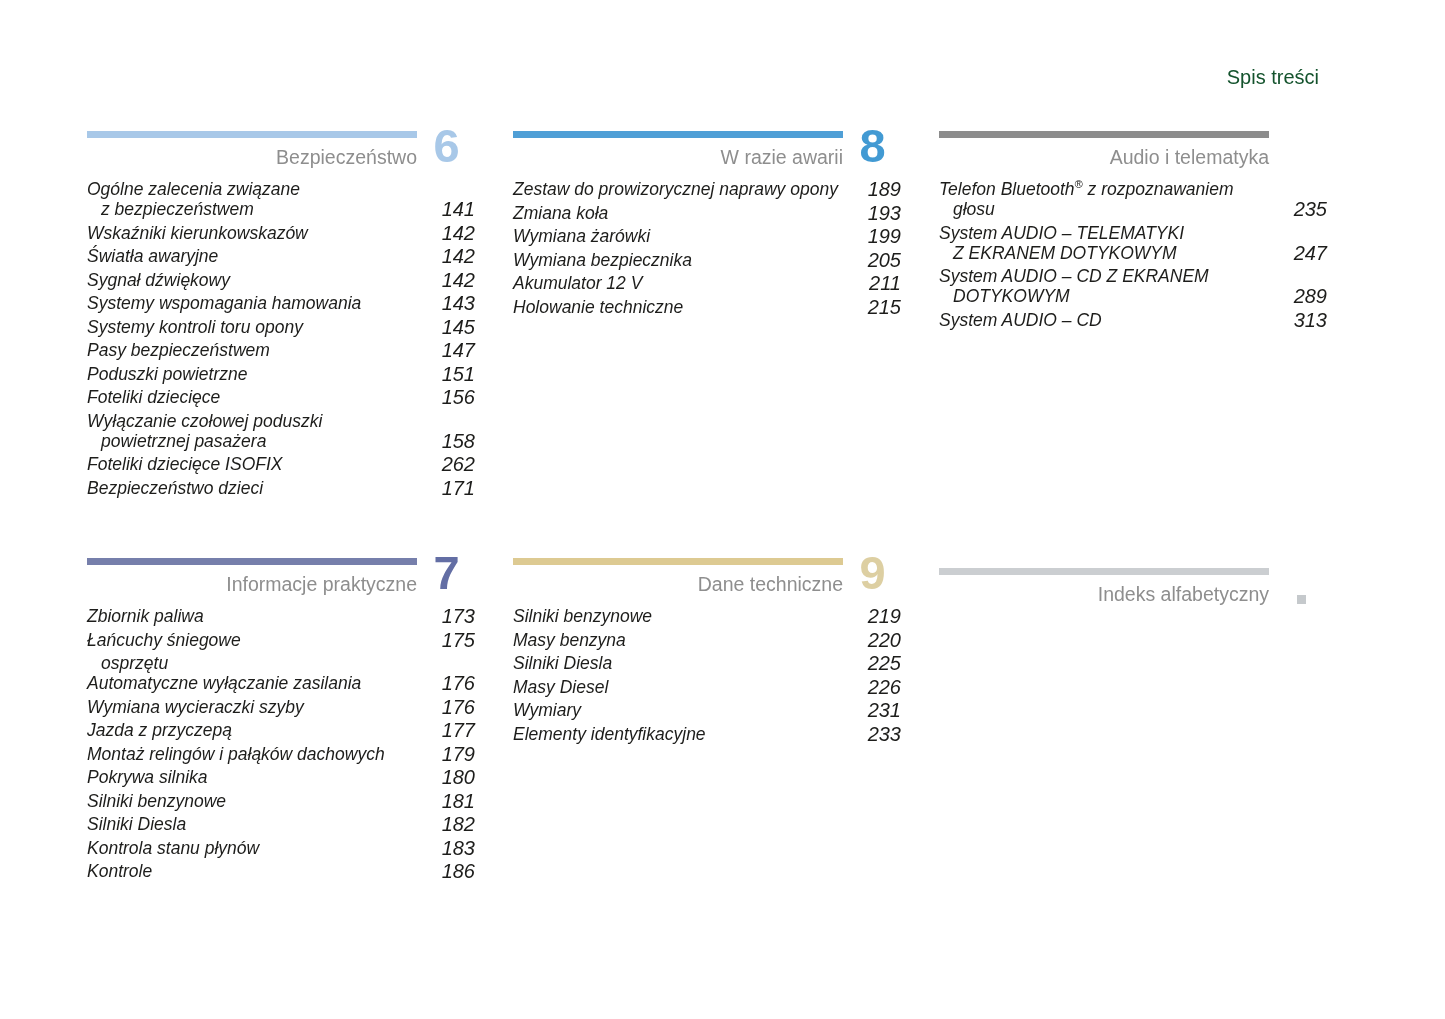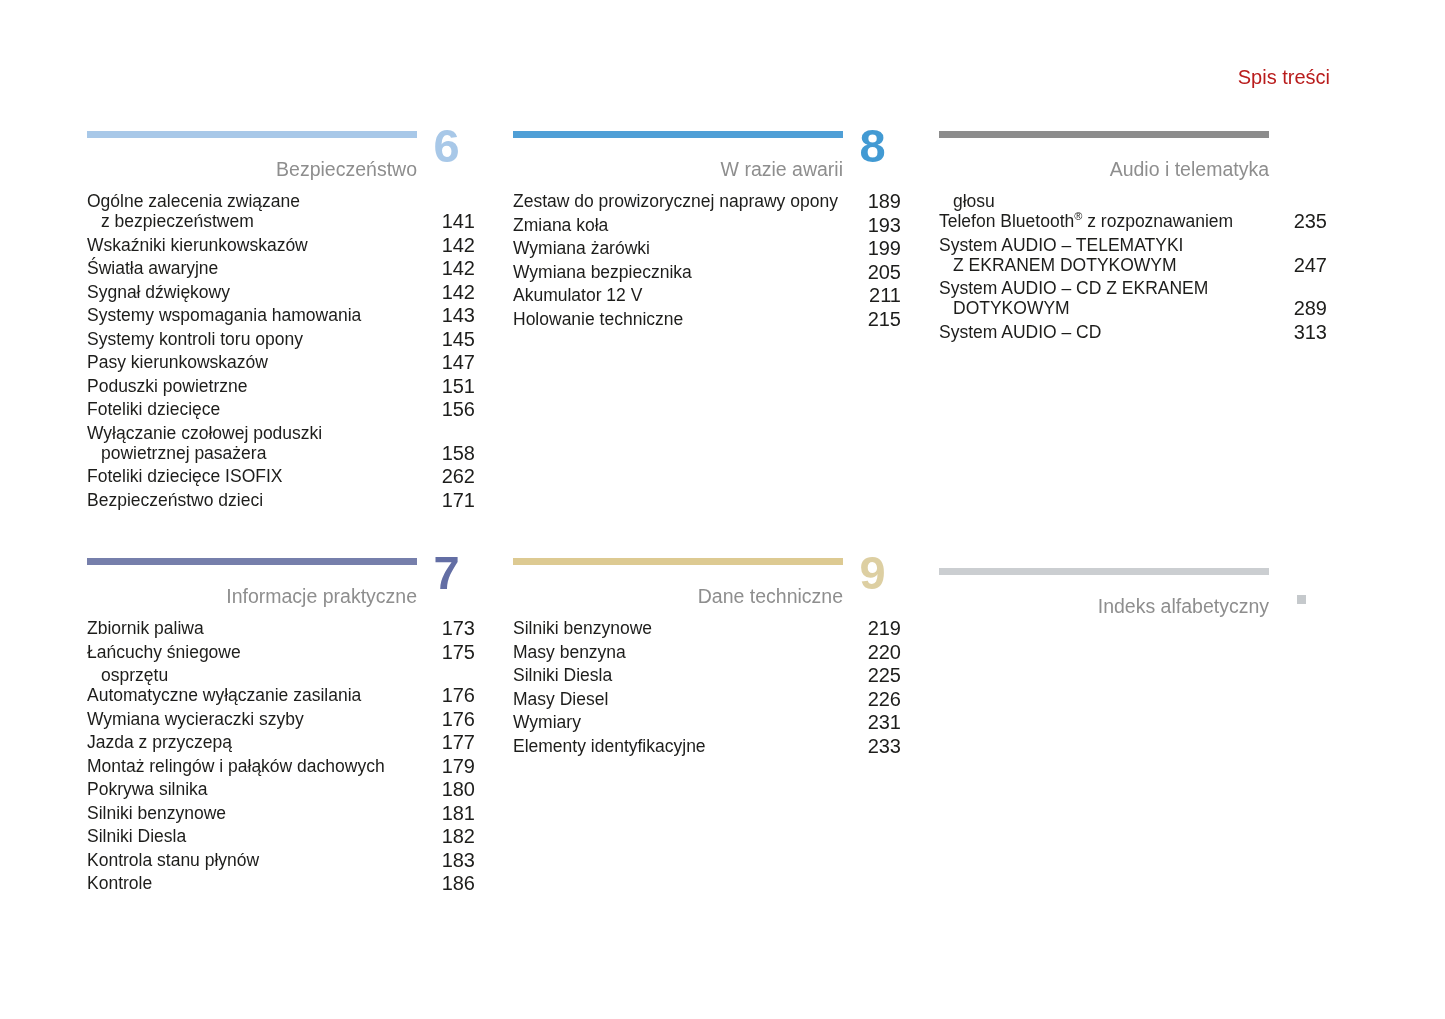--- a/index.html
+++ b/index.html
@@ -11,23 +11,23 @@
     width: 1445px;
     height: 1019px;
     position: relative;
     overflow: hidden;
     font-family: "Liberation Sans", sans-serif;
     color: #1d1d1b;
   }
   .page-header {
     position: absolute;
     top: 66px;
-    right: 115px;
+    right: 126px;
     font-size: 20px;
-    color: #b91c1c;
+    color: #14532d;
   }
   .toc-grid {
     position: absolute;
     left: 87px;
     top: 131px;
     width: 1241px;
     display: grid;
     grid-template-columns: 388px 388px 388px;
     grid-template-rows: 427px auto;
     column-gap: 38px;
@@ -44,35 +44,35 @@
     top: -6px;
     right: 0;
     width: 58px;
     font-size: 47px;
     font-weight: bold;
     line-height: 42px;
     text-align: center;
     letter-spacing: -1px;
   }
   .section-title {
-    margin-top: 20px;
+    margin-top: 8px;
     width: calc(100% - 58px);
     text-align: right;
     font-size: 19.5px;
     line-height: 22px;
     color: #8e8e8e;
   }
   .index-square {
     position: absolute;
     right: 21px;
     top: 27px;
     width: 9px;
     height: 9px;
   }
-  .items { margin-top: 11px; }
+  .items { margin-top: 11px; font-style: italic; }
   .toc-entry {
     display: flex;
     align-items: flex-end;
     margin-bottom: 3.5px;
   }
   .entry-label {
     flex: 1;
     font-size: 17.5px;
     line-height: 20px;
   }
@@ -141,21 +141,21 @@
 
   <div class="toc-entry">
     <span class="entry-label">
             <span class="line">Systemy kontroli toru opony</span>
           </span>
     <span class="entry-page">145</span>
   </div>
 
   <div class="toc-entry">
     <span class="entry-label">
-            <span class="line">Pasy kierunkowskazów</span>
+            <span class="line">Pasy bezpieczeństwem</span>
           </span>
     <span class="entry-page">147</span>
   </div>
 
   <div class="toc-entry">
     <span class="entry-label">
             <span class="line">Poduszki powietrzne</span>
           </span>
     <span class="entry-page">151</span>
   </div>
@@ -245,22 +245,22 @@
 
   <div class="section">
     <div class="section-head">
       <div class="bar" style="background: rgb(140, 140, 140);"></div>
 
       <div class="section-title">Audio i telematyka</div>
     </div>
     <div class="items">
   <div class="toc-entry">
     <span class="entry-label">
+            <span class="line">Telefon Bluetooth<sup>®</sup> z rozpoznawaniem</span>
             <span class="line indent">głosu</span>
-            <span class="line">Telefon Bluetooth<sup>®</sup> z rozpoznawaniem</span>
           </span>
     <span class="entry-page">235</span>
   </div>
 
   <div class="toc-entry">
     <span class="entry-label">
             <span class="line">System AUDIO – TELEMATYKI</span>
             <span class="line indent">Z EKRANEM DOTYKOWYM</span>
           </span>
     <span class="entry-page">247</span>

